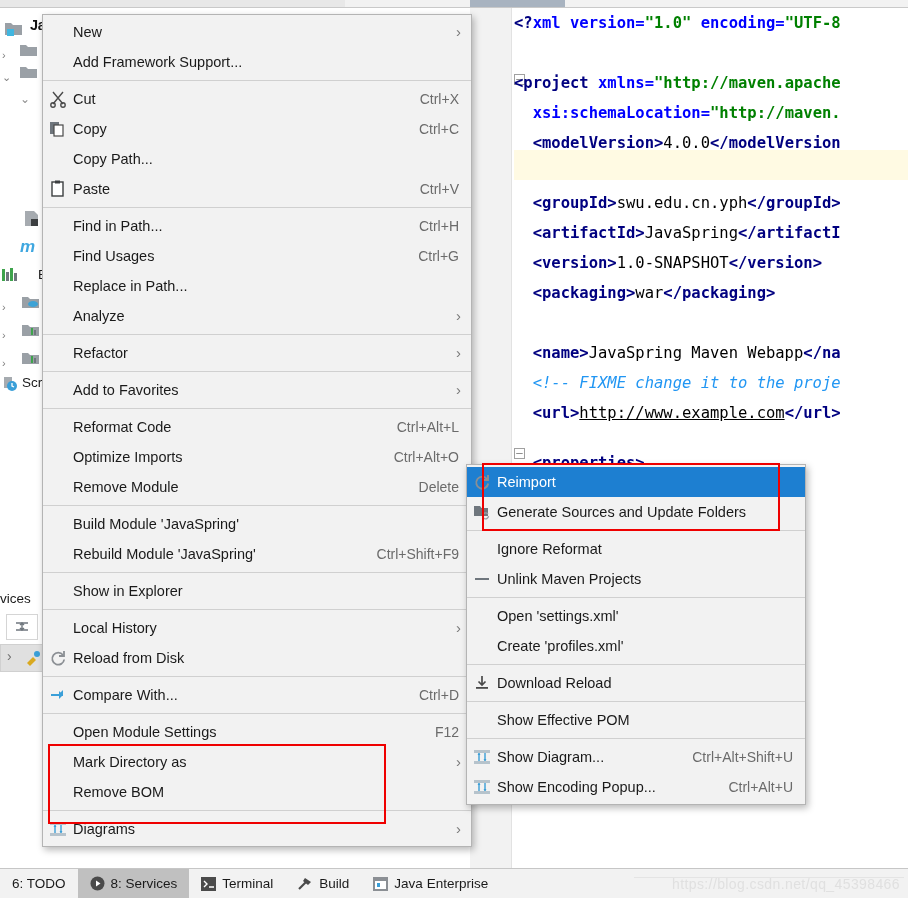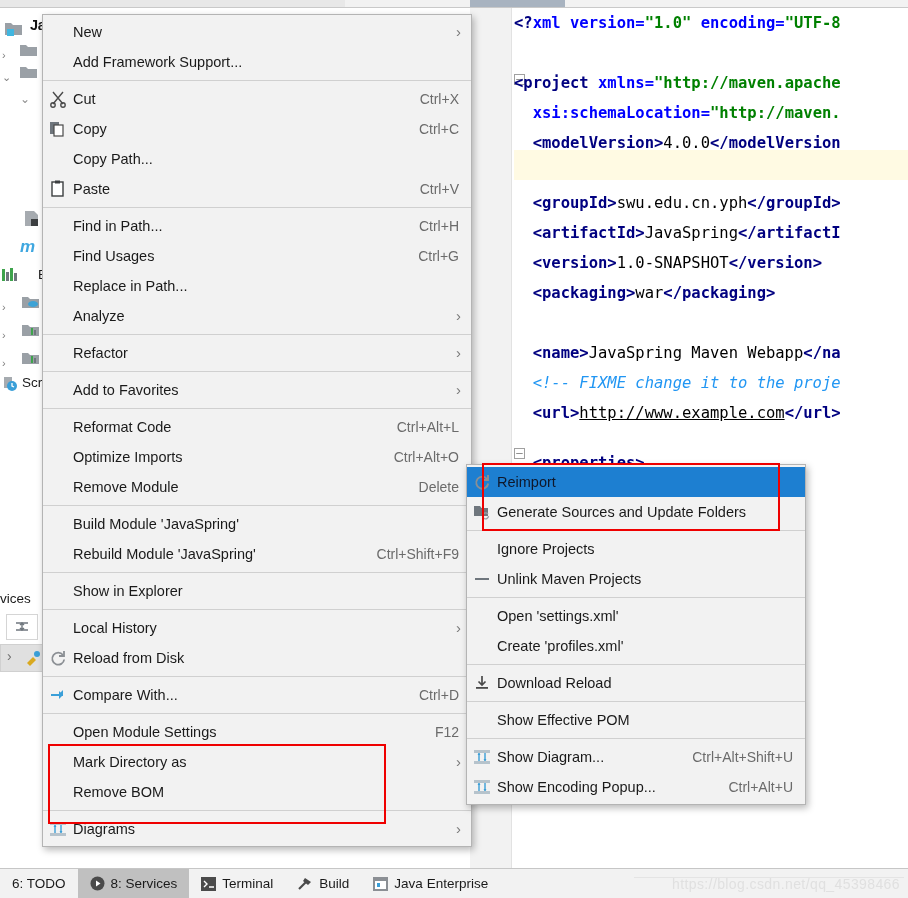--- a/index.html
+++ b/index.html
@@ -67,21 +67,21 @@
     align-items:center;
     font-size:14.5px;
     color:#1a1a1a;
     white-space:nowrap;
     cursor:default;
   }
   .mi .ico { position:absolute; left:6px; top:6px; width:18px; height:18px; }
   .mi .lbl { margin-left:30px; }
   .mi .acc { position:absolute; right:12px; color:#6b6b6b; font-size:14px;}
   .mi .chev { position:absolute; right:10px; color:#7a7a7a; font-size:15px; line-height:30px;}
-  .mi.sel { background:#1d7fd1; color:#0f172a;align-items:center;}
+  .mi.sel { background:#1d7fd1; color:#ffffff;align-items:center;}
   .sep { height:1px; background:#d0d0d0; margin:3px 0;}
 
   
   .redbox { position:absolute; border:2px solid #ef0000; z-index:120; pointer-events:none;}
 
   
   svg { display:block; }
 </style>
 </head>
 <body>
@@ -421,21 +421,21 @@
         <span class="ico">
           <svg width="18" height="18" viewBox="0 0 18 18">
             <path d="M1 3h6l1.5 2H15v8H1z" fill="#6f767d"></path>
             <path d="M15 11a3 3 0 1 0 .6 2.2" stroke="#9aa0a6" stroke-width="1.3" fill="none"></path>
           </svg>
         </span>
         <span class="lbl">Generate Sources and Update Folders</span>
       </div>
       <div class="sep"></div>
       <div class="mi">
-        <span class="lbl">Ignore Projects</span>
+        <span class="lbl">Ignore Reformat</span>
       </div>
       <div class="mi">
         <span class="ico">
           <svg width="18" height="18" viewBox="0 0 18 18">
             <rect x="2" y="8" width="14" height="2" fill="#6f767d"></rect>
           </svg>
         </span>
         <span class="lbl">Unlink Maven Projects</span>
       </div>
       <div class="sep"></div>

